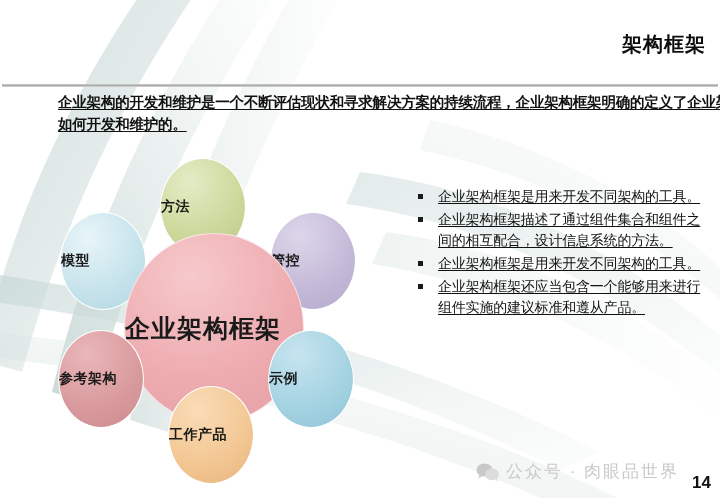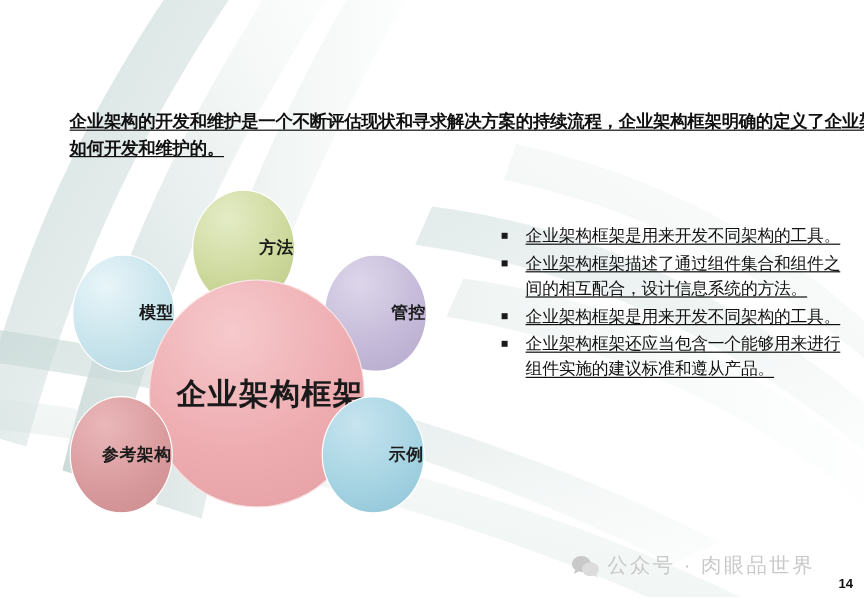--- a/index.html
+++ b/index.html
@@ -75,21 +75,21 @@
     left: 40px;
     top: 158px;
     width: 360px;
     height: 330px;
   }
   .bubble {
     position: absolute;
     border-radius: 50%;
     display: flex;
     align-items: center;
-    justify-content: flex-end;
+    justify-content: flex-start;
     box-sizing: border-box;
   }
   .bubble > span {
     position: relative;
     z-index: 5;
     color: #1a1a1a;
     font-weight: bold;
     white-space: nowrap;
     letter-spacing: 0.5px;
   }
@@ -166,21 +166,21 @@
     letter-spacing: 2px;
     white-space: nowrap;
   }
   #wechat-icon { display: block; }
 
   
   #page-number {
     position: absolute;
     right: 9px;
     bottom: 5px;
-    font-size: 11px;
+    font-size: 17px;
     font-weight: bold;
     color: #111111;
   }
 </style>
 </head>
 <body>
 
 <div id="slide">
 
   <svg id="bg-swoosh" viewBox="0 0 720 498" xmlns="http://www.w3.org/2000/svg">
@@ -206,20 +206,24 @@
     <path d="M300,-20 C 214,126 160,268 130,420 L 168,432 C 200,288 254,148 342,-8 Z" fill="url(#sw3)"></path>
 
     <path d="M-20,300 C 140,322 340,360 560,470 L 600,452 C 376,338 162,300 -20,272 Z" fill="url(#sw1)" opacity="0.75"></path>
     <path d="M-20,356 C 150,374 360,412 580,516 L 622,500 C 392,388 168,352 -20,330 Z" fill="url(#sw2)" opacity="0.6"></path>
 
     <path d="M360,172 C 500,190 620,250 740,352 L 740,392 C 612,282 488,224 346,204 Z" fill="url(#sw1)" opacity="0.55"></path>
     <path d="M386,232 C 520,250 640,306 740,400 L 740,436 C 628,340 506,286 372,264 Z" fill="url(#sw3)" opacity="0.5"></path>
     <path d="M430,120 C 560,148 660,208 740,286 L 740,316 C 646,232 546,176 420,150 Z" fill="url(#sw2)" opacity="0.4"></path>
   </svg>
 
+  <div id="header">
+    <div id="slide-title">架构框架</div>
+    <div id="header-rule"></div>
+  </div>
 
   <div id="lead-paragraph">企业架构的开发和维护是一个不断评估现状和寻求解决方案的持续流程，企业架构框架明确的定义了企业架构如何开发和维护的。</div>
 
   <div id="diagram">
 
     <div class="bubble satellite" id="bubble-moxing" style="background: radial-gradient(circle at 32% 26%, #e8f5f9 0%, #c8e4ec 55%, #b2d6e2 100%);">
       <span>模型</span>
     </div>
 
     <div class="bubble satellite" id="bubble-fangfa" style="background: radial-gradient(circle at 34% 24%, #e3ecc6 0%, #ccd89a 58%, #bcc98a 100%);">
@@ -235,20 +239,23 @@
     </div>
 
     <div class="bubble satellite" id="bubble-shili" style="background: radial-gradient(circle at 34% 24%, #c6e4ef 0%, #a5d3e2 58%, #8ec4d8 100%);">
       <span>示例</span>
     </div>
 
     <div class="bubble satellite" id="bubble-cankao" style="background: radial-gradient(circle at 34% 24%, #eab7b9 0%, #d99a9d 58%, #cb8b90 100%);">
       <span>参考架构</span>
     </div>
 
+    <div class="bubble satellite" id="bubble-gongzuo" style="background: radial-gradient(circle at 34% 24%, #fadcb8 0%, #f3c793 58%, #e8b57d 100%);">
+      <span>工作产品</span>
+    </div>
 
   </div>
 
   <ul id="bullet-list">
     <li>企业架构框架是用来开发不同架构的工具。</li>
     <li>企业架构框架描述了通过组件集合和组件之间的相互配合，设计信息系统的方法。</li>
     <li>企业架构框架是用来开发不同架构的工具。</li>
     <li>企业架构框架还应当包含一个能够用来进行组件实施的建议标准和遵从产品。</li>
   </ul>
 

